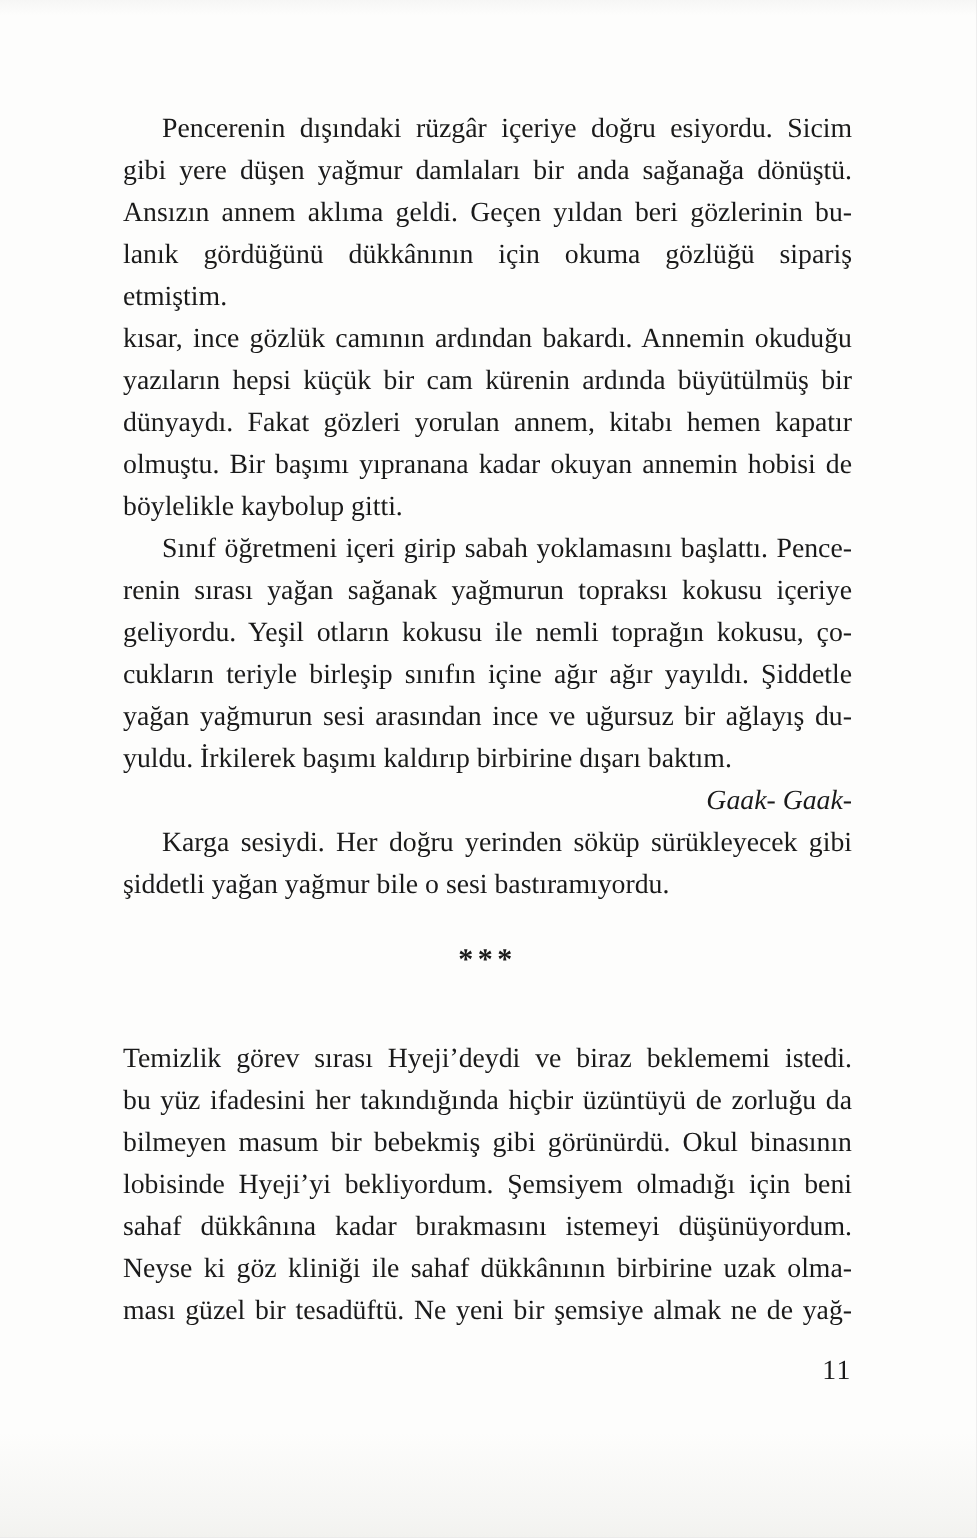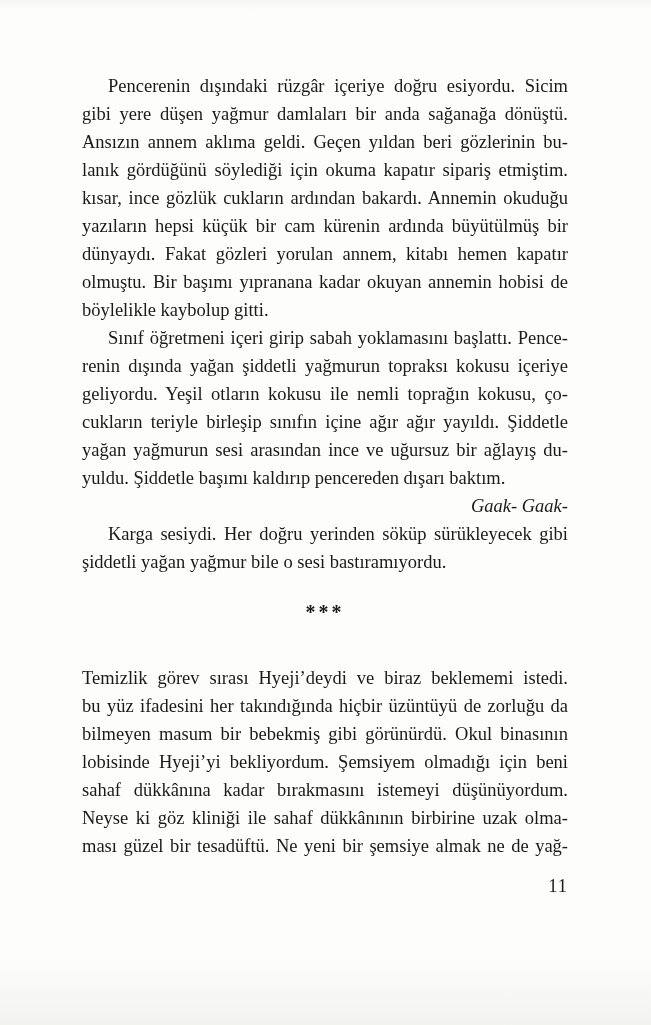--- a/index.html
+++ b/index.html
@@ -72,34 +72,34 @@
 </head>
 <body>
 
 <div class="page">
   <main class="text-block" id="text-block">
 
   <div class="paragraph">
         <div class="line jl first">Pencerenin dışındaki rüzgâr içeriye doğru esiyordu. Sicim</div>
         <div class="line jl">gibi yere düşen yağmur damlaları bir anda sağanağa dönüştü.</div>
         <div class="line jl">Ansızın annem aklıma geldi. Geçen yıldan beri gözlerinin bu-</div>
-        <div class="line jl">lanık gördüğünü söylediği için okuma kapatır sipariş etmiştim.</div>
-        <div class="line jl">kısar, ince gözlük cukların ardından bakardı. Annemin okuduğu</div>
+        <div class="line jl">lanık gördüğünü dükkânının için okuma gözlüğü sipariş etmiştim.</div>
+        <div class="line jl">kısar, ince gözlük camının ardından bakardı. Annemin okuduğu</div>
         <div class="line jl">yazıların hepsi küçük bir cam kürenin ardında büyütülmüş bir</div>
         <div class="line jl">dünyaydı. Fakat gözleri yorulan annem, kitabı hemen kapatır</div>
         <div class="line jl">olmuştu. Bir başımı yıpranana kadar okuyan annemin hobisi de</div>
         <div class="line last">böylelikle kaybolup gitti.</div>
       </div>
       <div class="paragraph">
         <div class="line jl first">Sınıf öğretmeni içeri girip sabah yoklamasını başlattı. Pence-</div>
-        <div class="line jl">renin dışında yağan şiddetli yağmurun topraksı kokusu içeriye</div>
+        <div class="line jl">renin sırası yağan sağanak yağmurun topraksı kokusu içeriye</div>
         <div class="line jl">geliyordu. Yeşil otların kokusu ile nemli toprağın kokusu, ço-</div>
         <div class="line jl">cukların teriyle birleşip sınıfın içine ağır ağır yayıldı. Şiddetle</div>
         <div class="line jl">yağan yağmurun sesi arasından ince ve uğursuz bir ağlayış du-</div>
-        <div class="line last">yuldu. Şiddetle başımı kaldırıp pencereden dışarı baktım.</div>
+        <div class="line last">yuldu. İrkilerek başımı kaldırıp birbirine dışarı baktım.</div>
       </div>
       <div class="paragraph italic">
         <div class="line last first">Gaak- Gaak-</div>
       </div>
       <div class="paragraph">
         <div class="line jl first">Karga sesiydi. Her doğru yerinden söküp sürükleyecek gibi</div>
         <div class="line last">şiddetli yağan yağmur bile o sesi bastıramıyordu.</div>
       </div>
       <div class="separator">***</div>
       <div class="paragraph">

